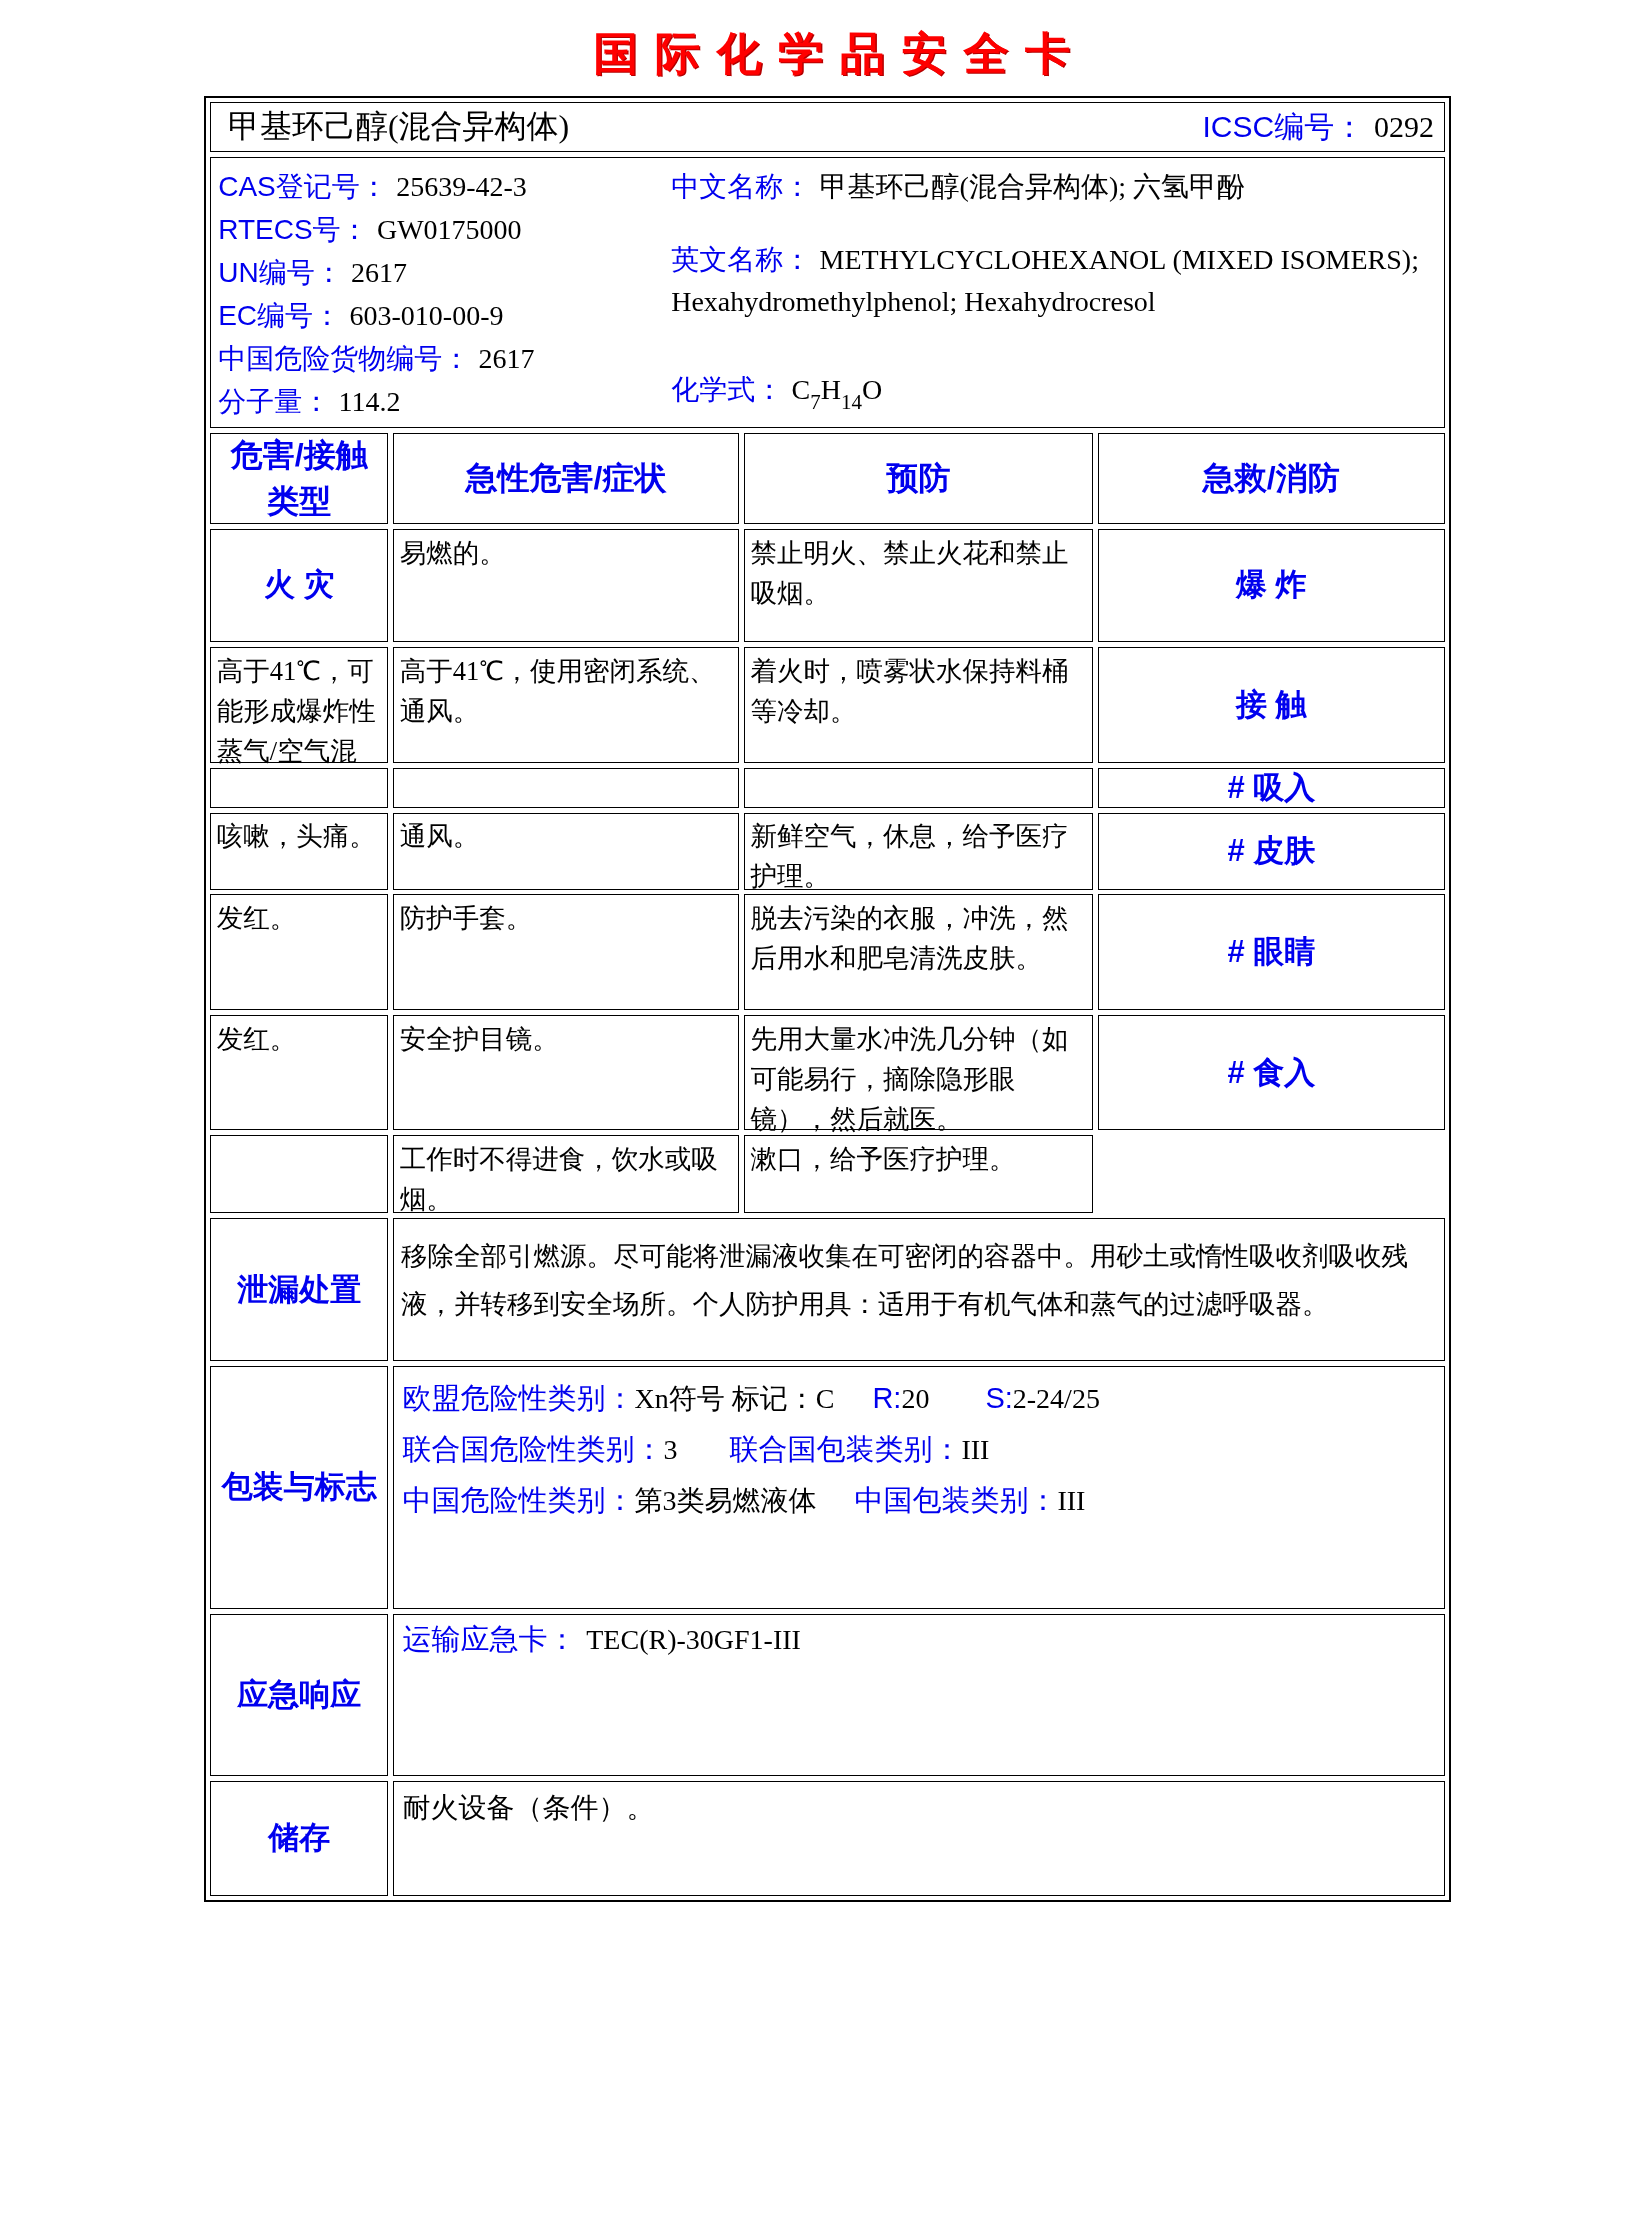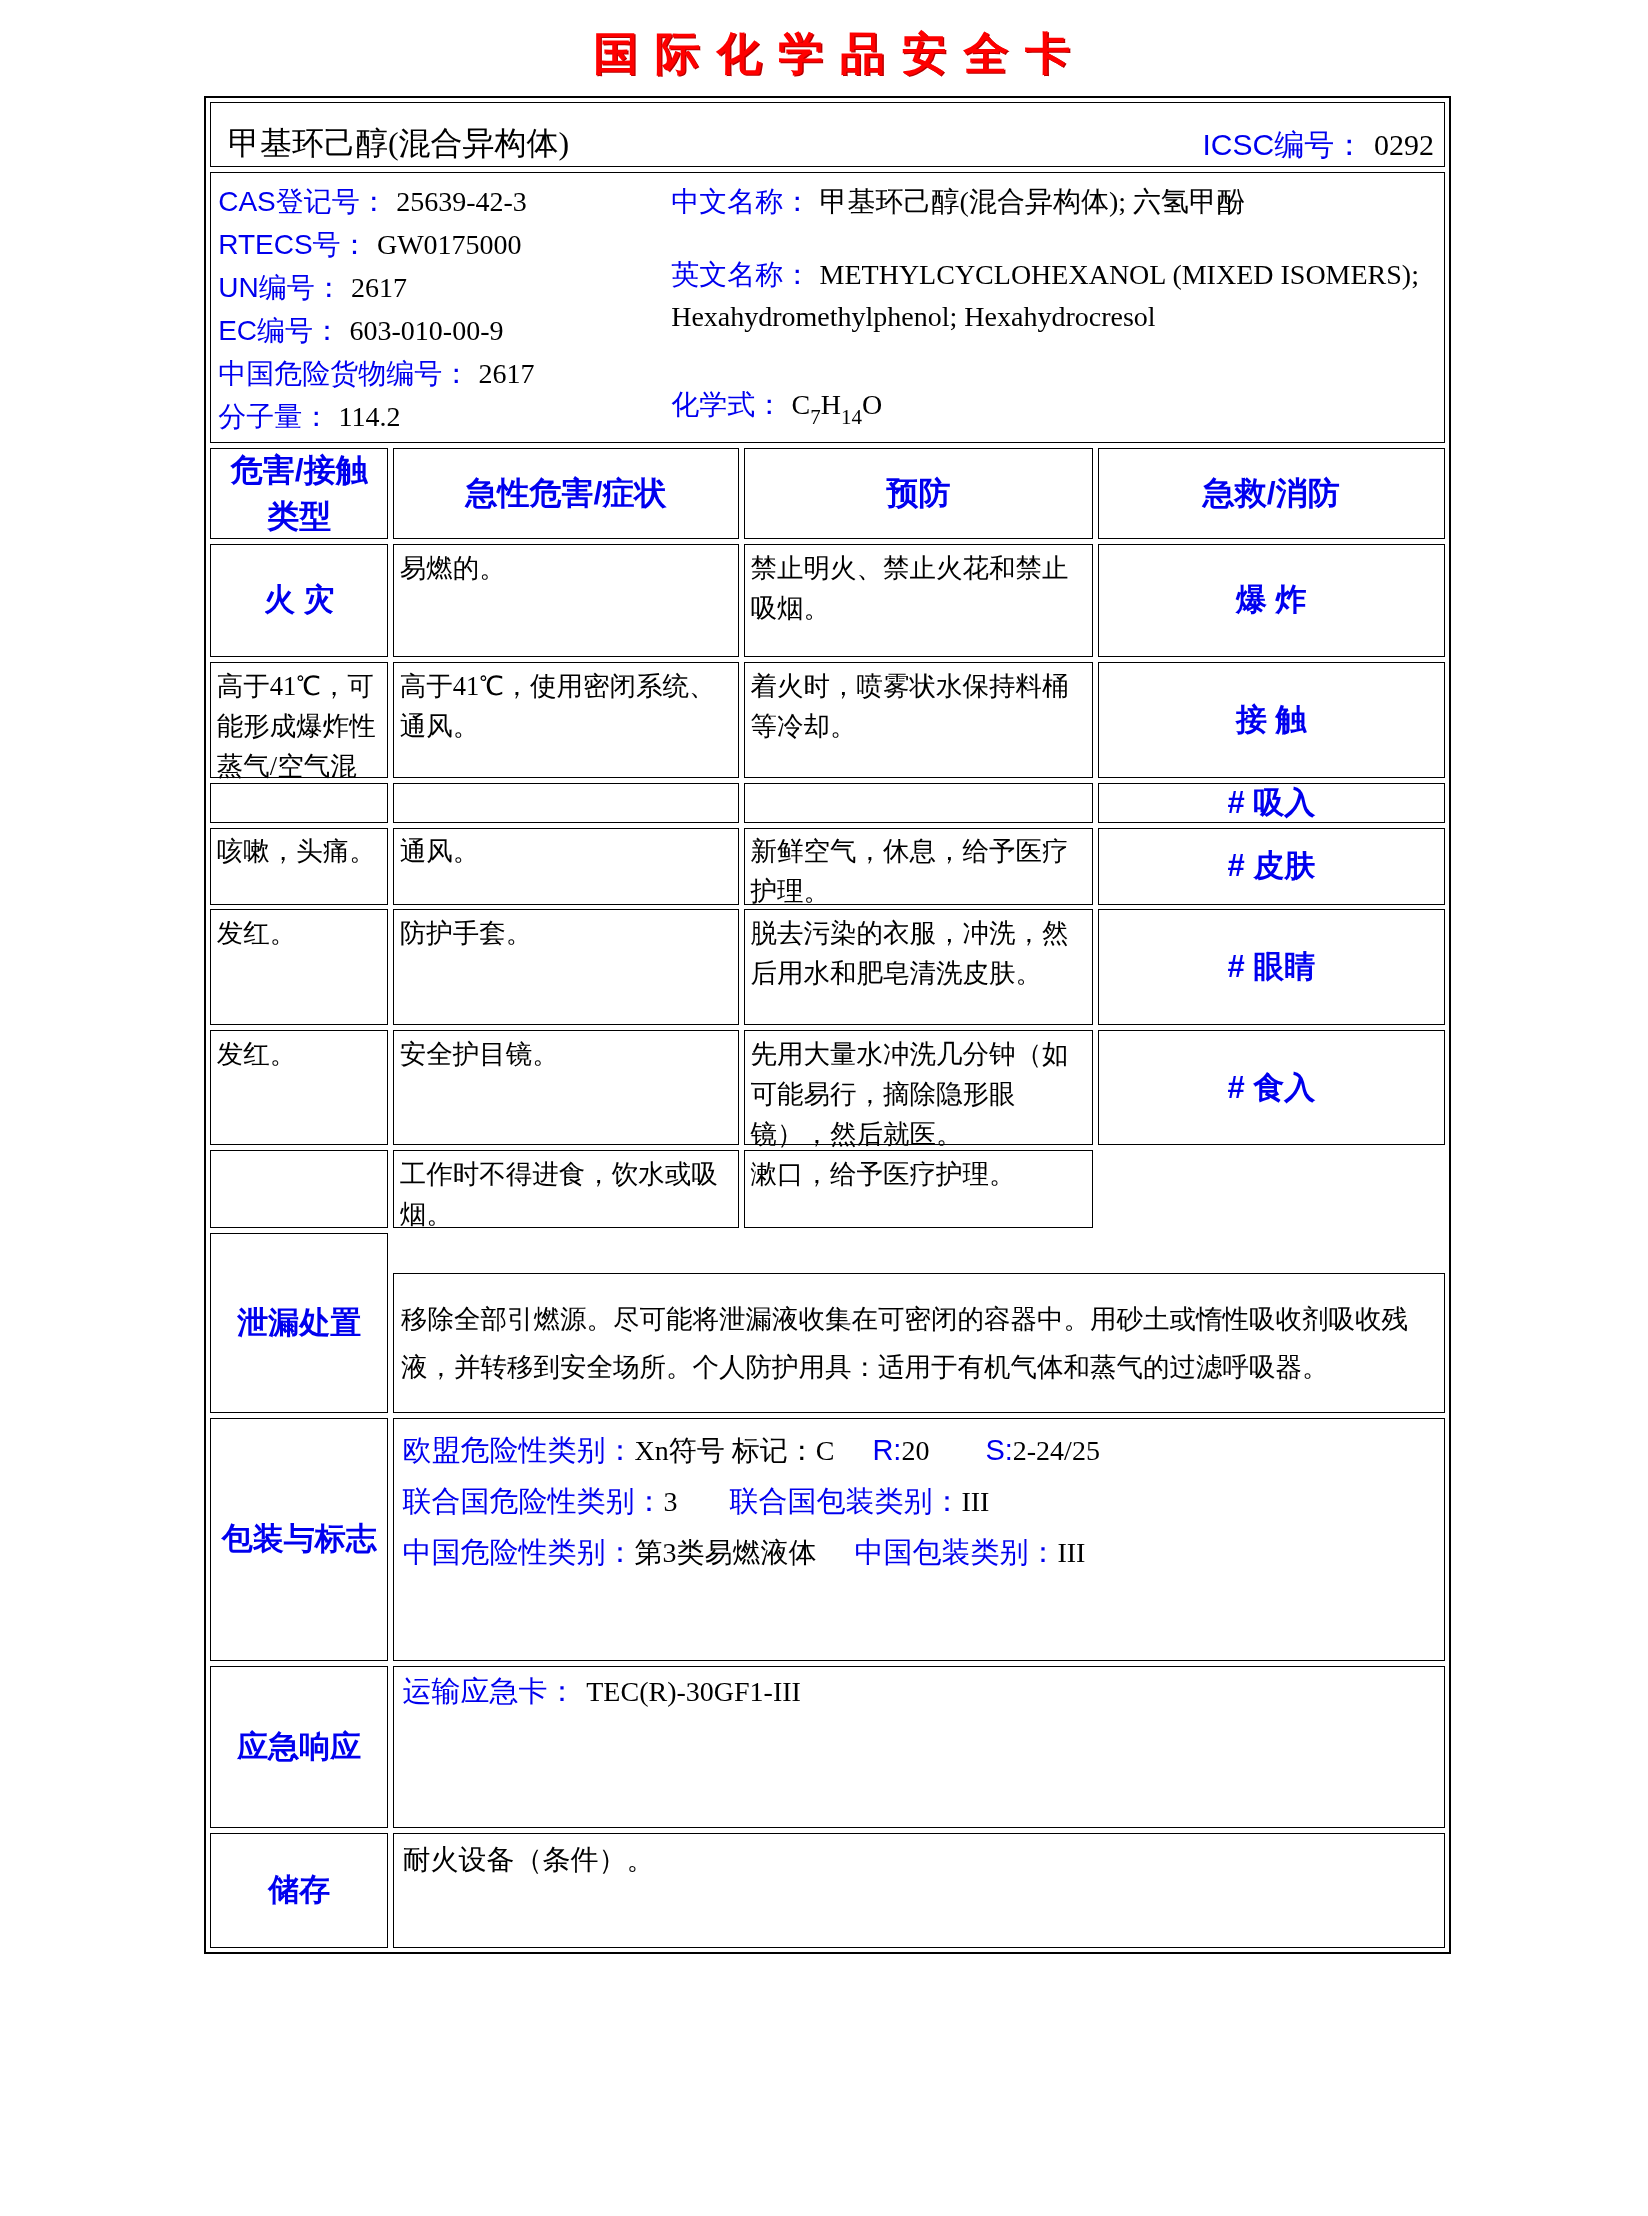--- a/index.html
+++ b/index.html
@@ -21,21 +21,21 @@
     position:absolute; left:204px; top:96px; width:1247px;
     border:2.8px solid #000; background:#fff; padding:4.2px;
     display:flex; flex-direction:column; gap:4.9px;
   }
   .cell {
     border:1.4px solid #000; background:#fff;
   }
   .blue { color:#0000ee; font-weight:400; font-family:"Liberation Sans", sans-serif; }
   
   .name-row {
-    height:65px; display:flex; align-items:flex-end; justify-content:space-between;
+    height:50px; display:flex; align-items:center; justify-content:space-between;
     padding:0 9.8px 0 16.7px; font-size:32px;
   }
   .name-row .icsc { font-size:30px; }
   .name-row .icsc .blue { margin-right:9.8px; }
   
   .id-box { position:relative; height:271px; font-size:28px; }
   .id-left { position:absolute; left:7px; top:7px; }
   .id-line { height:43px; line-height:43px; white-space:nowrap; }
   .id-line .blue { margin-right:8.4px; }
   .id-right-zh { position:absolute; left:460px; top:9.8px; white-space:nowrap; }
@@ -56,21 +56,21 @@
     font-family:"Liberation Sans", sans-serif;
     white-space:pre-line; line-height:46px;
   }
   .head-cell { font-size:32px; }
   .body-cell {
     font-size:26.5px; line-height:40px; padding:2.8px 5.6px; color:#000;font-family:Liberation Serif, serif;
   }
   
   .two-col { display:grid; grid-template-columns:178px 1fr; gap:4.9px; }
   .spill-row { min-height:143px; }
-  .spill-text { font-size:26.5px; line-height:48px; padding:21px 7px;margin-top:40px; }
+  .spill-text { font-size:26.5px; line-height:48px; padding:13px 7px; }
   .pack-row { min-height:243px; }
   .pack-body { padding:5.6px 8.4px; font-size:28px; }
   .pack-line { line-height:50px; white-space:nowrap; }
   .pack-line .blue { font-size:29px; }
   .gap-sm { margin-left:38px; }
   .gap-md { margin-left:56px; }
   .gap-lg { margin-left:52px;text-align:right; }
   .emergency-row { min-height:162px; }
   .emergency-body { padding:5.6px 8.4px; font-size:28px; }
   .emergency-body .blue { font-size:29px; margin-right:9.8px; }

